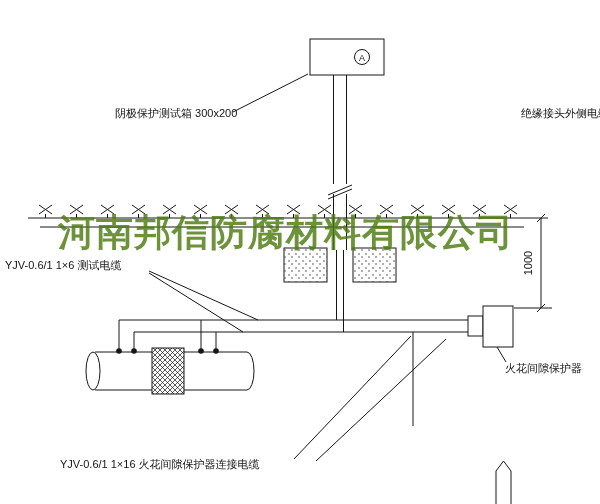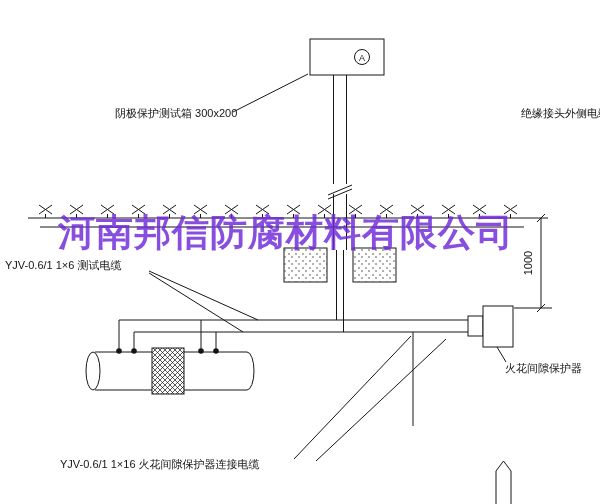--- a/index.html
+++ b/index.html
@@ -5,21 +5,21 @@
   * { margin:0; padding:0; box-sizing:border-box; }
   html,body { width:600px; height:504px; background:#ffffff; overflow:hidden; }
   .stage { position:relative; width:600px; height:504px; background:#fff;
            font-family:"Liberation Sans", sans-serif; }
   .stage svg { position:absolute; left:0; top:0; }
   .lbl   { font-size:11px; fill:#141414; font-family:"Liberation Sans", sans-serif; }
   .lbl-sm{ font-size:9px;  fill:#141414; font-family:"Liberation Sans", sans-serif; }
   .watermark {
     position:absolute; left:58px; top:208px; width:480px;
     font-size:37px; font-weight:bold; letter-spacing:1px; white-space:nowrap;
-    font-family:"Liberation Serif", serif; color:#6d28d9; opacity:0.82;
+    font-family:"Liberation Serif", serif; color:#4d7c0f; opacity:0.82;
     pointer-events:none;
   }
 </style>
 </head>
 <body>
 
 <div class="stage">
 
   <svg width="600" height="504" viewBox="0 0 600 504">
     <defs>

